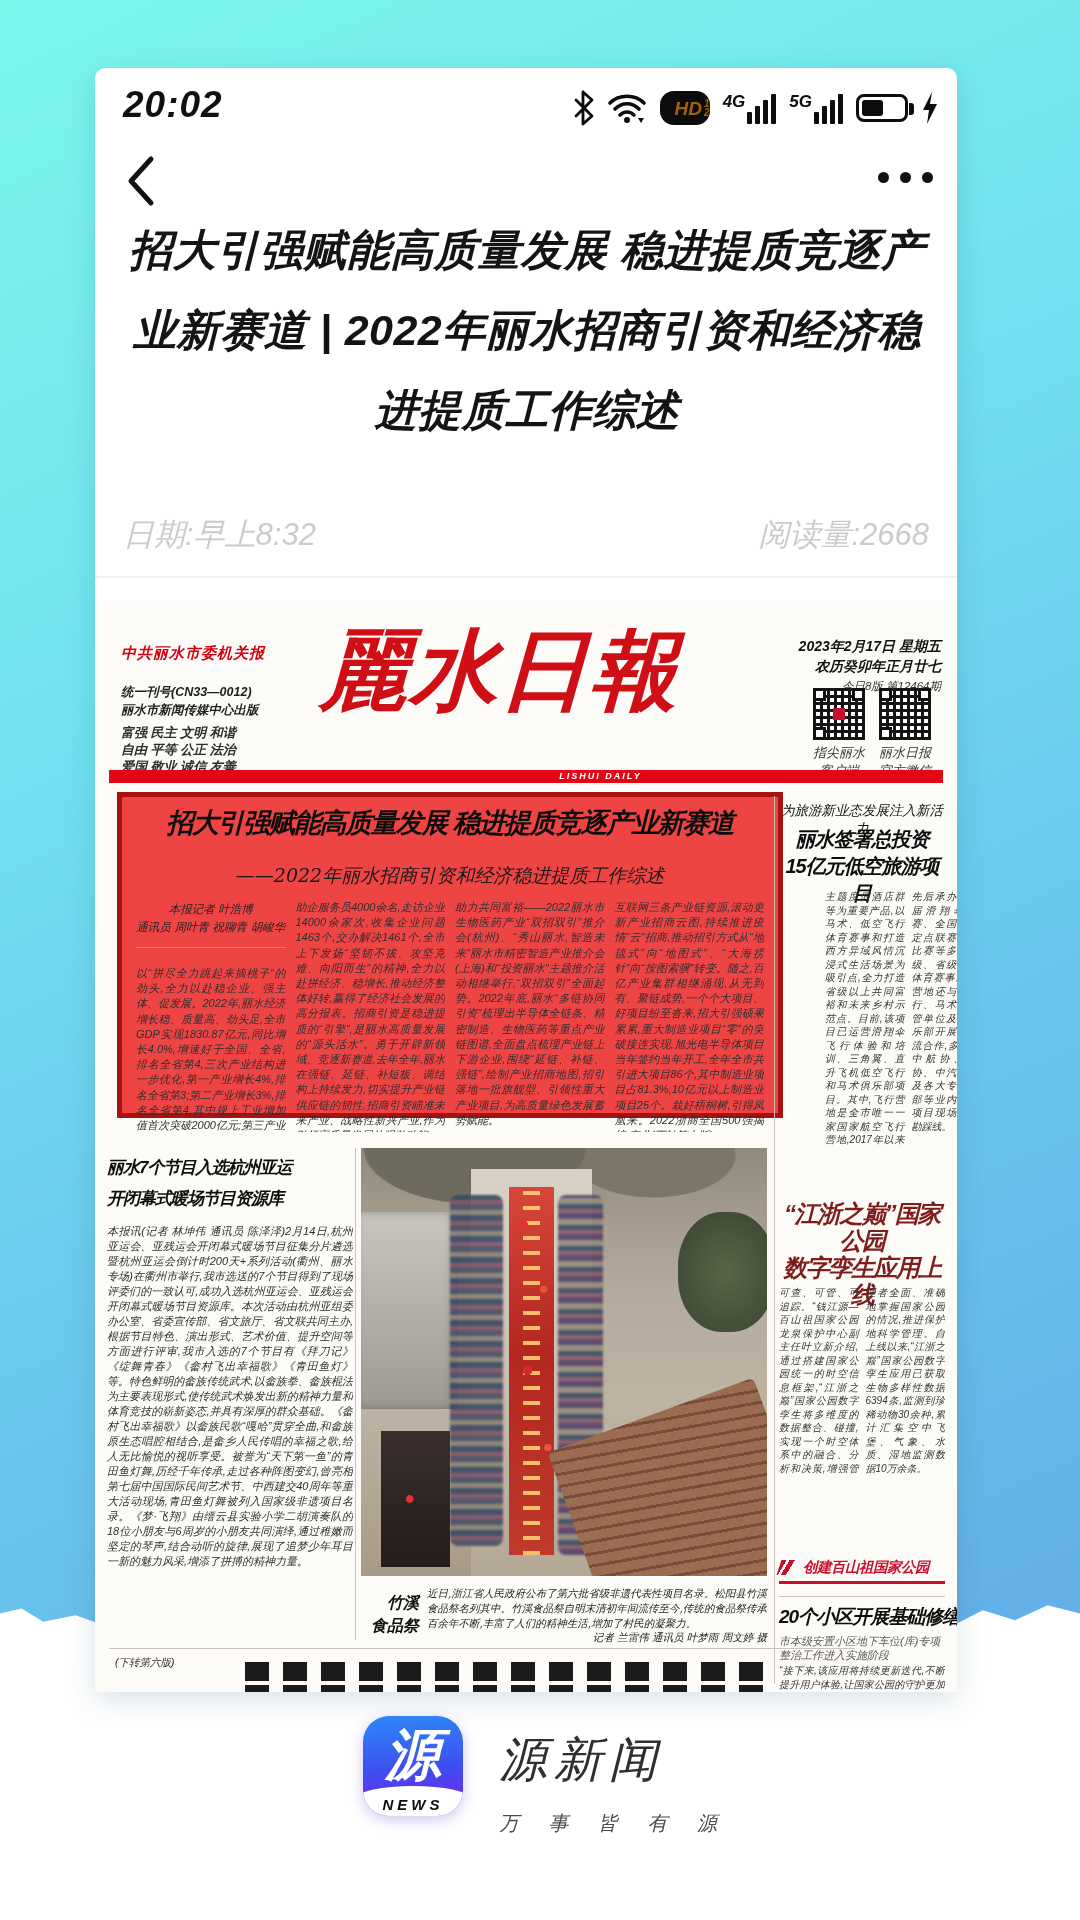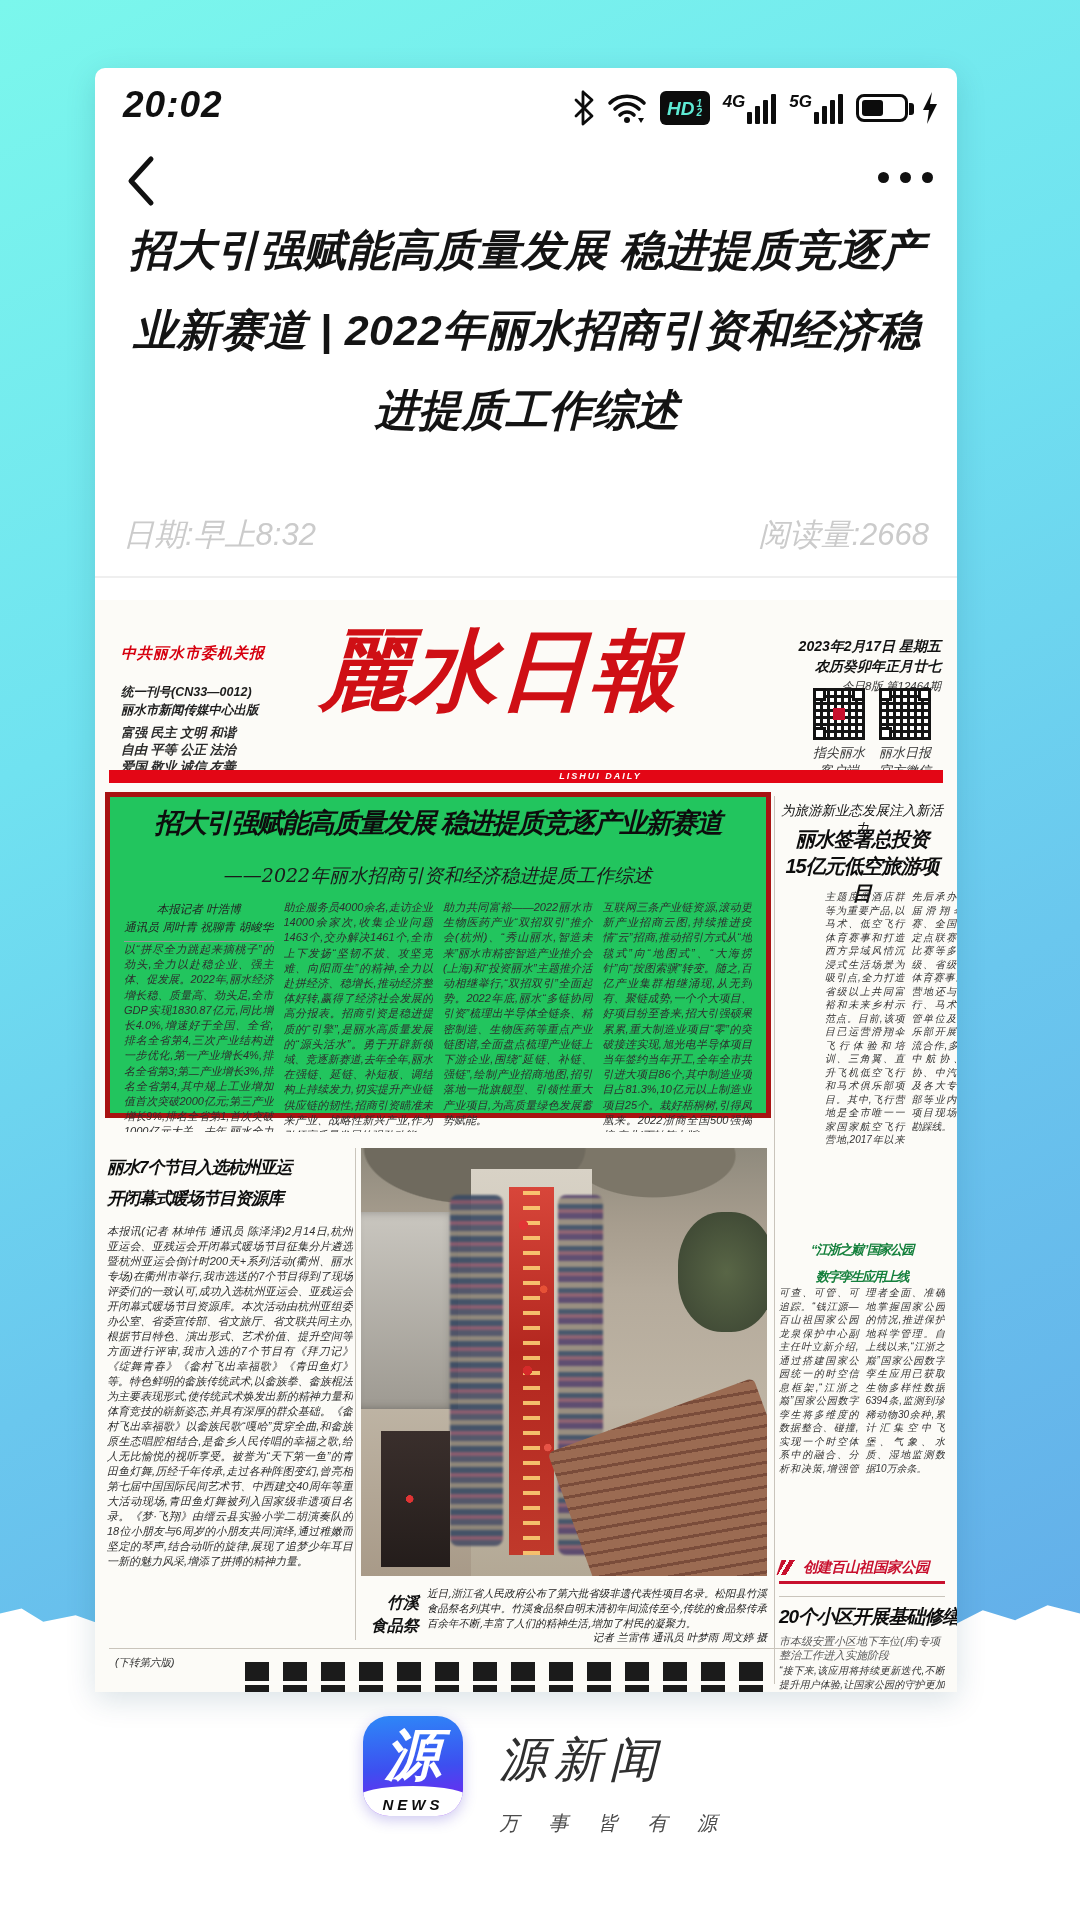--- a/index.html
+++ b/index.html
@@ -17,21 +17,21 @@
       52% 99.0%,49% 98.5%,46% 99.0%,43% 98.4%,40% 98.9%,37% 98.3%,34% 98.8%,31% 98.2%,
       28% 98.6%,25% 98.0%,22% 98.4%,19% 97.8%,16% 98.2%,13% 97.6%,10% 98.0%,7% 97.3%,4% 97.7%,2% 96.9%,0 97.2%);}
 
   
   .card{position:absolute;left:95px;top:68px;width:862px;height:1624px;background:#ffffff;
     border-radius:10px 10px 0 0;box-shadow:0 8px 30px rgba(10,60,90,.15);}
 
   
   .time{position:absolute;left:28px;top:16px;font-size:37px;font-weight:700;color:#101010;letter-spacing:1px;}
   .icons{position:absolute;right:18px;top:20px;display:flex;align-items:center;gap:13px;height:40px;}
-  .i-hd{width:50px;height:34px;background:#0c0c0c;border-radius:6px;color:#5eead4;display:flex;align-items:center;justify-content:center;gap:2px;}
+  .i-hd{width:50px;height:34px;background:#0c0c0c;border-radius:14px;color:#a16207;display:flex;align-items:center;justify-content:flex-end;gap:2px;}
   .i-hd .hd{font-size:19px;font-weight:700;line-height:1;}
   .i-hd .frac{display:flex;flex-direction:column;font-size:10px;font-weight:700;line-height:9px;}
   .i-net{display:flex;align-items:flex-end;gap:2px;}
   .i-net .lbl{font-size:17px;font-weight:700;color:#0c0c0c;line-height:1;margin-bottom:14px;}
   .bars{display:flex;align-items:flex-end;gap:3px;}
   .bars i{display:block;width:5px;background:#0c0c0c;border-radius:1px;}
   .i-batt{width:52px;height:28px;border:3px solid #0c0c0c;border-radius:8px;position:relative;}
   .i-batt .fill{position:absolute;left:3px;top:3px;bottom:3px;width:21px;background:#0c0c0c;border-radius:3px;}
   .i-batt .nub{position:absolute;right:-9px;top:6px;width:5px;height:12px;background:#0c0c0c;border-radius:0 3px 3px 0;}
 
@@ -63,34 +63,34 @@
       repeating-linear-gradient(90deg,#151515 0 3px,transparent 3px 7px);
       background-color:#fff;position:absolute;}
   .qr .f{position:absolute;width:13px;height:13px;border:3px solid #111;background:#fff;}
   .qr .f1{left:0;top:0;} .qr .f2{right:0;top:0;} .qr .f3{left:0;bottom:0;}
   .qr .logo{position:absolute;left:20px;top:20px;width:12px;height:12px;background:#c8102e;}
   .qr-cap{top:144px;width:60px;text-align:center;font-size:13px;color:#333;}
   .np-redbar{left:14px;right:14px;top:170px;height:13px;background:#e30615;}
   .np-redbar span{position:absolute;left:54%;top:1px;color:#fff;font-size:9px;font-weight:700;letter-spacing:2px;}
 
   
-  .leadbox{left:10px;top:192px;width:666px;height:326px;border:5px solid #a81312;background:#22c55e;padding:8px 14px;}
+  .leadbox{left:22px;top:192px;width:666px;height:326px;border:5px solid #a81312;background:#ef4444;padding:8px 14px;}
   .lead-hl{font-size:27px;font-weight:800;text-align:center;color:#0d0d0d;letter-spacing:-1.5px;white-space:nowrap;}
   .lead-sub{font-size:19px;font-family:"DejaVu Serif","Liberation Serif",serif;text-align:center;margin-top:22px;color:#1a1a1a;}
   .lead-cols{margin-top:11px;display:flex;gap:10px;height:232px;overflow:hidden;}
   .lcol{flex:1;font-size:11px;line-height:15.2px;text-align:justify;color:#2e2e2e;overflow:hidden;}
   .byline{font-size:11.5px;text-align:center;font-family:"DejaVu Serif","Liberation Serif",serif;
-    line-height:18px;padding-bottom:5px;border-bottom:1px solid #999;margin-bottom:0;color:#222;}
+    line-height:18px;padding-bottom:11px;border-bottom:1px solid #999;margin-bottom:18px;color:#222;}
 
   
   .rcol-el{left:684px;width:166px;}
   .r-kick{top:202px;text-align:center;font-size:13.5px;color:#111;}
   .r-h1{top:226px;text-align:center;font-size:20px;line-height:27px;font-weight:800;color:#0d0d0d;letter-spacing:-1px;}
   .r-b1{top:290px;height:320px;column-count:2;column-gap:7px;font-size:10px;line-height:13.5px;text-align:justify;color:#333;overflow:hidden;margin-left:46px;}
-  .r-h2{top:636px;text-align:center;font-size:13px;line-height:27px;font-weight:800;color:#15803d;letter-spacing:-1.5px;}
+  .r-h2{top:600px;text-align:center;font-size:24px;line-height:27px;font-weight:800;color:#7f1d1d;letter-spacing:-1.5px;}
   .r-b2{top:686px;height:264px;column-count:2;column-gap:7px;font-size:10px;line-height:13.5px;text-align:justify;color:#333;overflow:hidden;}
   .r-badge{top:958px;color:#c8102e;font-weight:800;font-size:14.5px;border-bottom:3px solid #c8102e;
     padding:0 0 4px 24px;letter-spacing:-.5px;}
   .r-badge::before{content:"";position:absolute;left:0;top:2px;width:16px;height:15px;
     background:linear-gradient(105deg,#c8102e 0 5px,transparent 5px 8px,#c8102e 8px 13px,transparent 13px);
     transform:skewX(-18deg);}
   .r-h3{top:1004px;font-size:19px;font-weight:800;color:#0d0d0d;letter-spacing:-1px;white-space:nowrap;}
   .r-s3{top:1034px;font-size:11px;color:#5a5a5a;line-height:14px;}
   .r-b3{top:1064px;font-size:10px;line-height:13.5px;color:#333;text-align:justify;overflow:hidden;height:28px;}
   .r-rule{left:684px;width:166px;top:996px;height:1px;}

